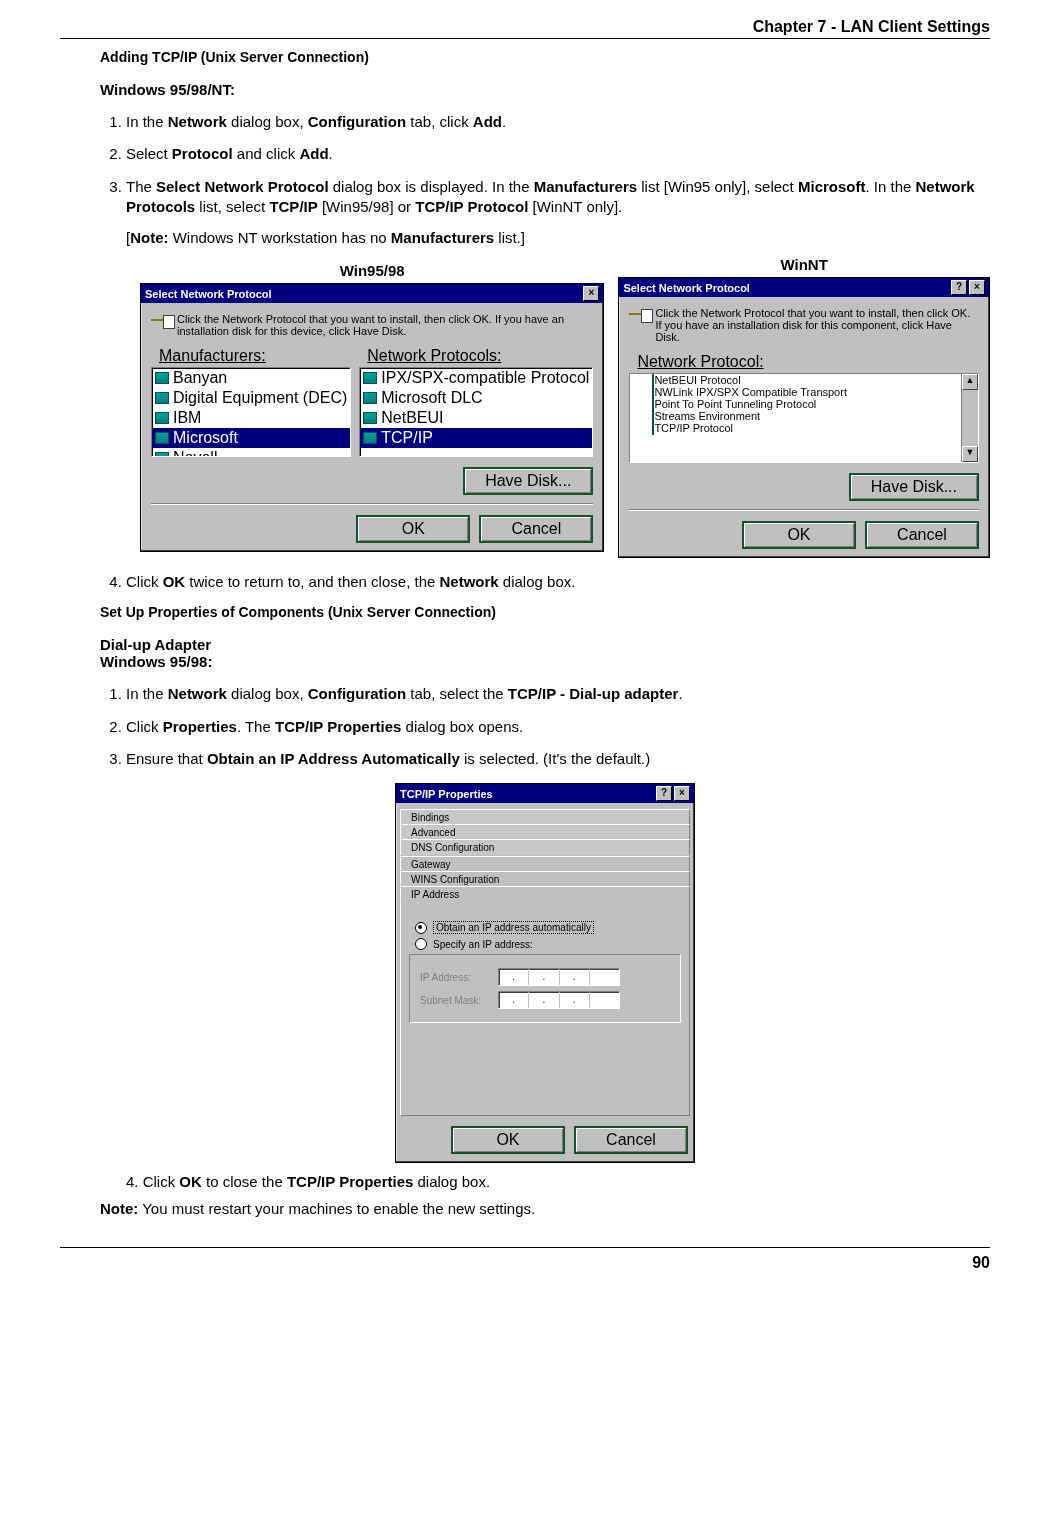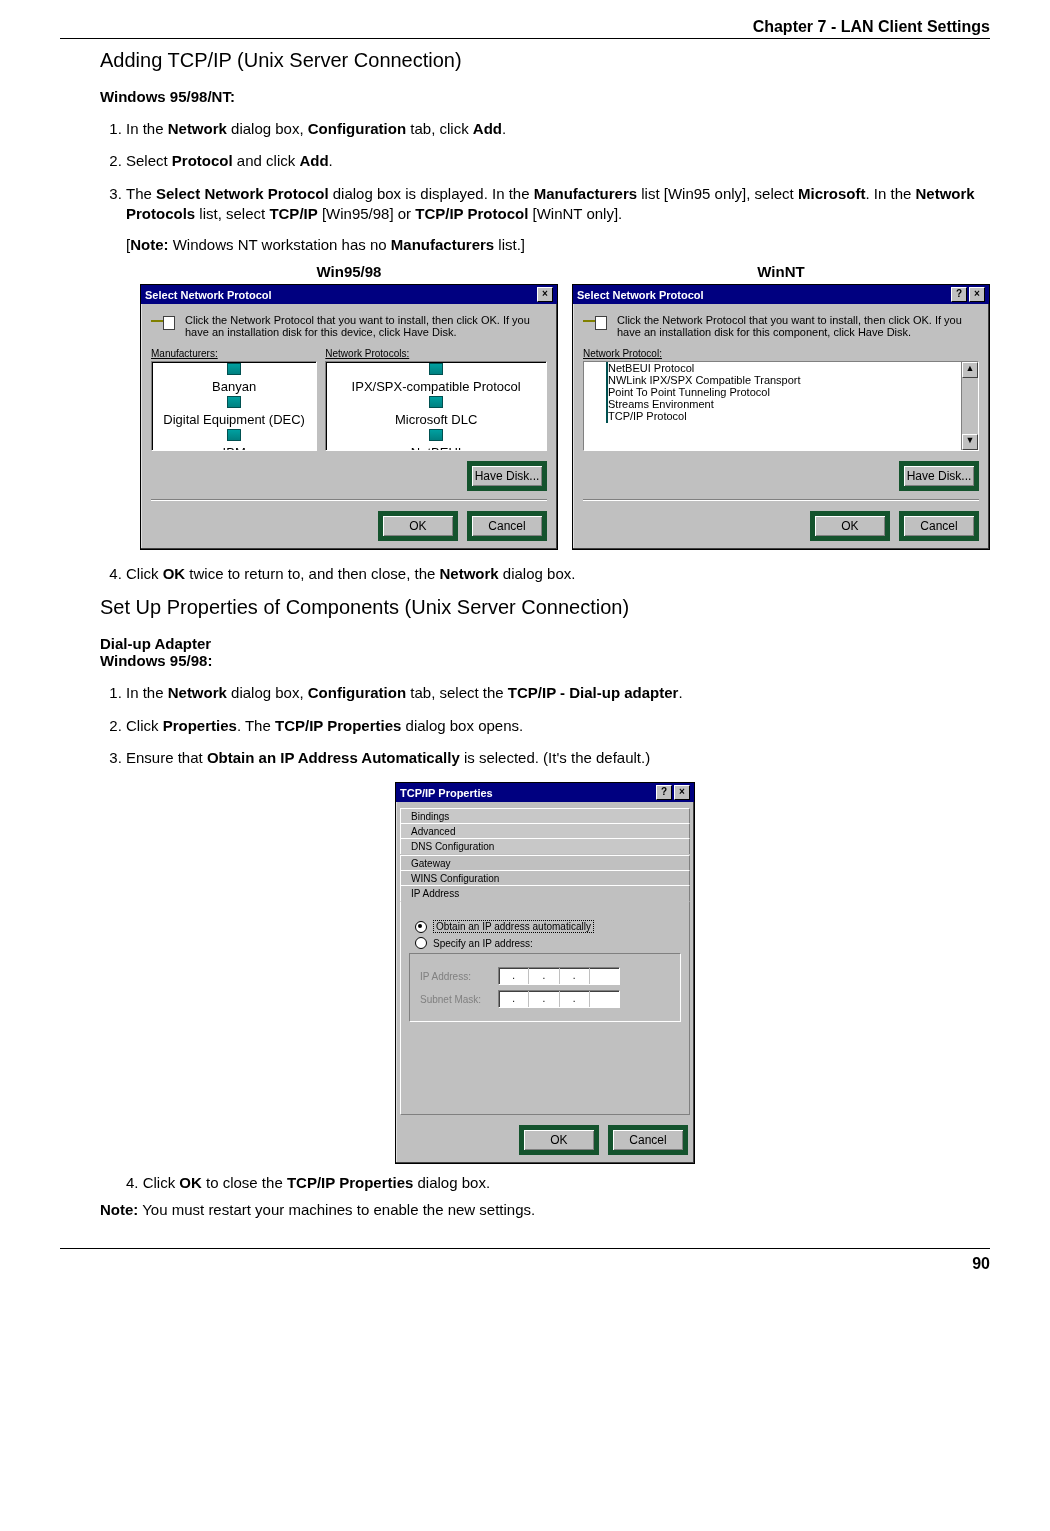--- a/index.html
+++ b/index.html
@@ -9,21 +9,21 @@
     margin: 0;
     padding: 18px 60px 30px 60px;
     width: 1050px;
     box-sizing: border-box;
     color: #000;
   }
   .chapter-header { text-align: right; font-weight: bold; font-size: 16px; }
   hr.pagebar { border:none; border-top:1px solid #000; margin:2px 0 10px 0; }
   hr.botbar  { border:none; border-top:1px solid #000; margin:30px 0 6px 0; }
   .content { margin-left:40px; margin-right:0px; }
-  h2.sec { font-size:20px; font-weight:normal; margin:6px 0 16px 0; }
+  h2.sec { font-size:14px; font-weight:bold; margin:6px 0 16px 0; }
   .sub { font-weight:bold; margin:10px 0 2px 0; }
   ol.steps { margin:14px 0 10px 0; padding-left:26px; }
   ol.steps > li { margin-bottom:12px; line-height:1.35; }
   ol.steps > li::marker { font-weight:normal; }
   .indent-para { margin-left:26px; margin-bottom:10px; }
   .note-line { margin:10px 0; }
   .pagenum { text-align:right; font-weight:bold; font-size:16px; }
 
   
   .shots-row { display:flex; gap:14px; margin:6px 0 10px 40px;align-items:center; }
@@ -32,42 +32,42 @@
   .dlg95, .dlgnt, .dlgprops {
     font-family:"MS Sans Serif",Tahoma,sans-serif;
     font-size:11px; text-align:left;
     background:#c0c0c0; border:1px solid #000;
     box-shadow: inset -1px -1px 0 #404040, inset 1px 1px 0 #dfdfdf;
   }
   .titlebar { background:#000080; color:#fff; font-weight:bold; padding:2px 4px; display:flex; align-items:center; font-size:11px;}
   .titlebar .spacer{flex:1;}
   .tbbtn { background:#c0c0c0; color:#000; width:14px; height:13px; font-size:10px; line-height:11px; text-align:center; border:1px solid #fff; border-right-color:#000; border-bottom-color:#000; margin-left:2px; font-family:Arial;}
   .dlgbody { padding:10px 10px 8px 10px; }
-  .instr-row { display:flex; gap:8px; align-items:flex-start; margin-bottom:10px;}
+  .instr-row { display:flex; align-items:flex-start; margin-bottom:10px;}
   .nic-icon {
     width:26px;height:20px;position:relative;flex:none;
   }
   .nic-icon::before{content:"";position:absolute;left:0;top:6px;width:18px;height:2px;background:#808000;}
   .nic-icon::after{content:"";position:absolute;right:2px;top:2px;width:10px;height:12px;border:1px solid #404040;background:#fff;}
   .two-cols { display:flex; gap:8px;}
-  .lbl { font-size:10px; margin-bottom:2px; text-decoration:underline;}
+  .lbl { font-size:16px; margin-bottom:2px; text-decoration:underline;margin-left:8px;}
   .listbox {
     background:#fff; border:1px solid #808080;
     border-bottom-color:#fff; border-right-color:#fff;
     box-shadow: inset 1px 1px 0 #000;
     height:88px; overflow:hidden;
   }
-  .listbox .li { padding:1px 3px; display:flex; align-items:center; gap:4px; white-space:nowrap; font-size:13px;flex-direction:column;}
+  .listbox .li { padding:1px 3px; display:flex; align-items:center; gap:4px; white-space:nowrap; font-size:16px;}
   .listbox .li.sel { background:#000080; color:#fff; }
   .mini-icon{width:12px;height:10px;background:linear-gradient(#00a0a0,#008080);border:1px solid #005050;flex:none;}
   .btnrow{ text-align:right; margin-top:10px;}
   .winbtn{
     display:inline-block; min-width:70px; text-align:center;
-    background:#c0c0c0; padding:3px 0; font-size:12px;
-    border:5px solid #14532d; 
+    background:#c0c0c0; padding:3px 20px; font-size:16px;
+    border:2px solid #14532d; 
     box-shadow: inset 1px 1px 0 #fff, inset -1px -1px 0 #808080;
     margin-left:6px;
   }
   .scrollbar-v{width:16px;background:#c0c0c0;border-left:1px solid #808080;display:flex;flex-direction:column;}
   .sbbtn{height:14px;border:1px solid #fff;border-right-color:#404040;border-bottom-color:#404040;font-size:9px;text-align:center;line-height:11px;}
   .ntlistwrap{display:flex;border:1px solid #808080;border-bottom-color:#fff;border-right-color:#fff;box-shadow: inset 1px 1px 0 #000;height:88px;}
   .ntlistwrap .listinner{flex:1;background:#fff;overflow:hidden;padding-left:22px;}
 
   
   .prop-wrap { margin:14px auto 10px auto; width:300px; }

